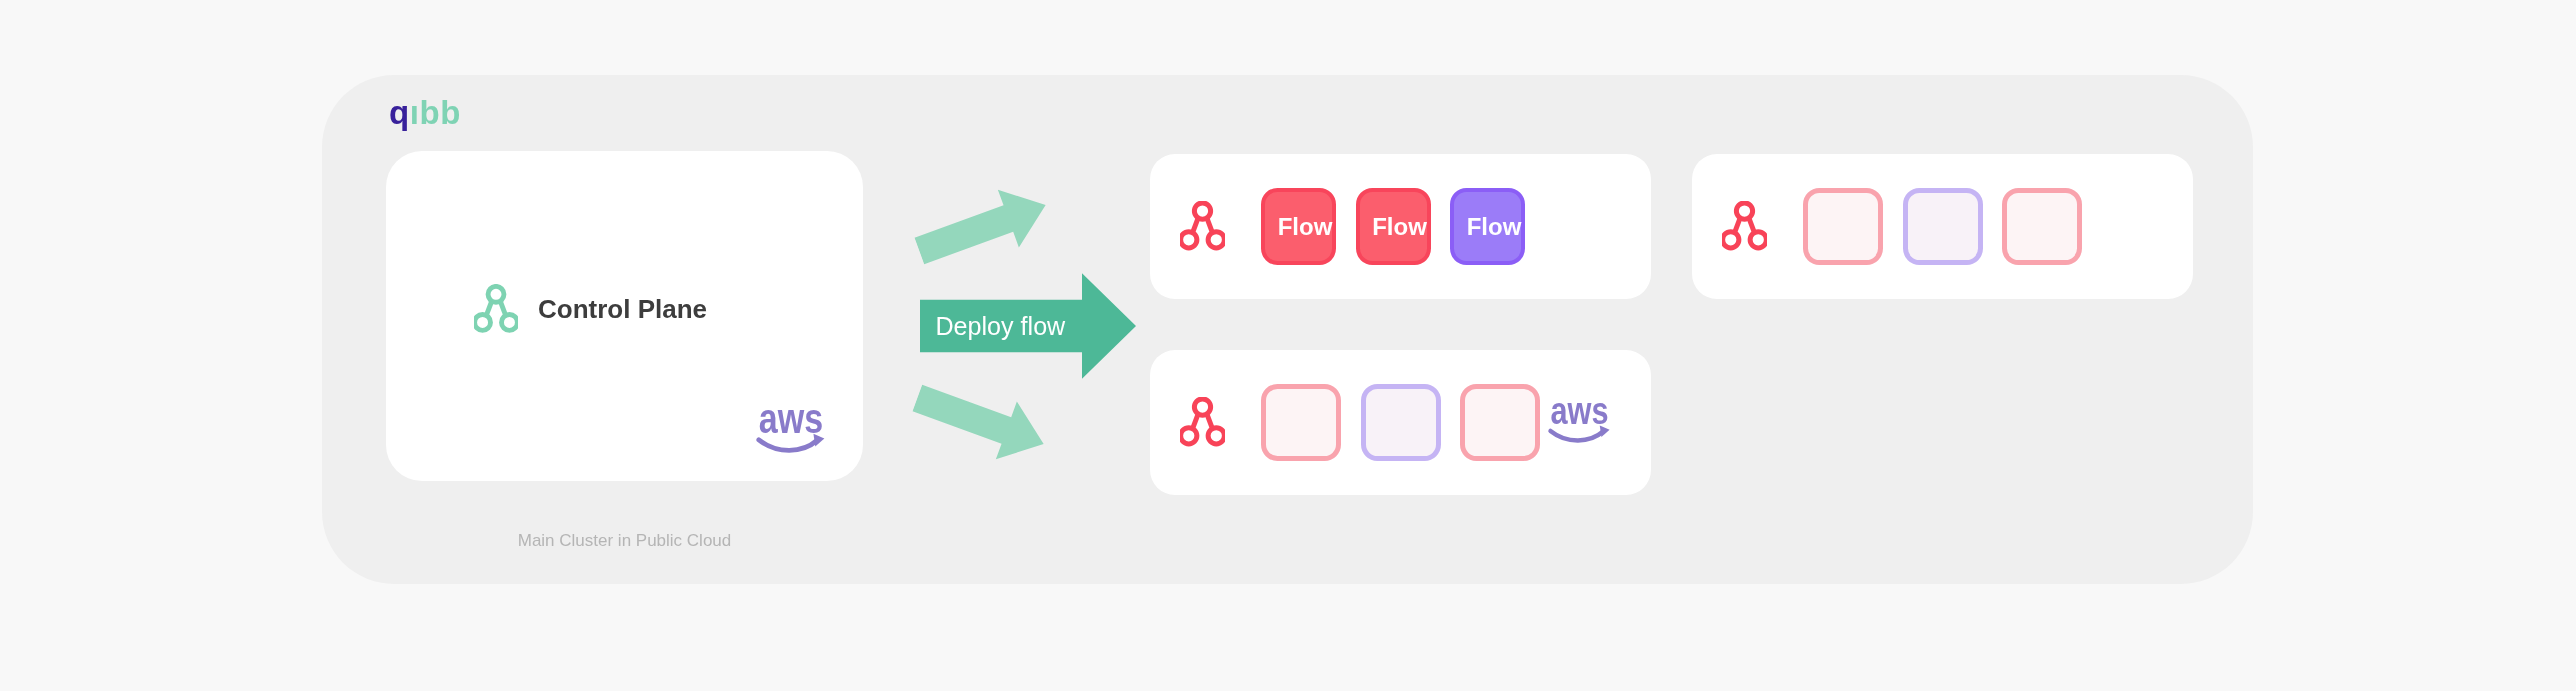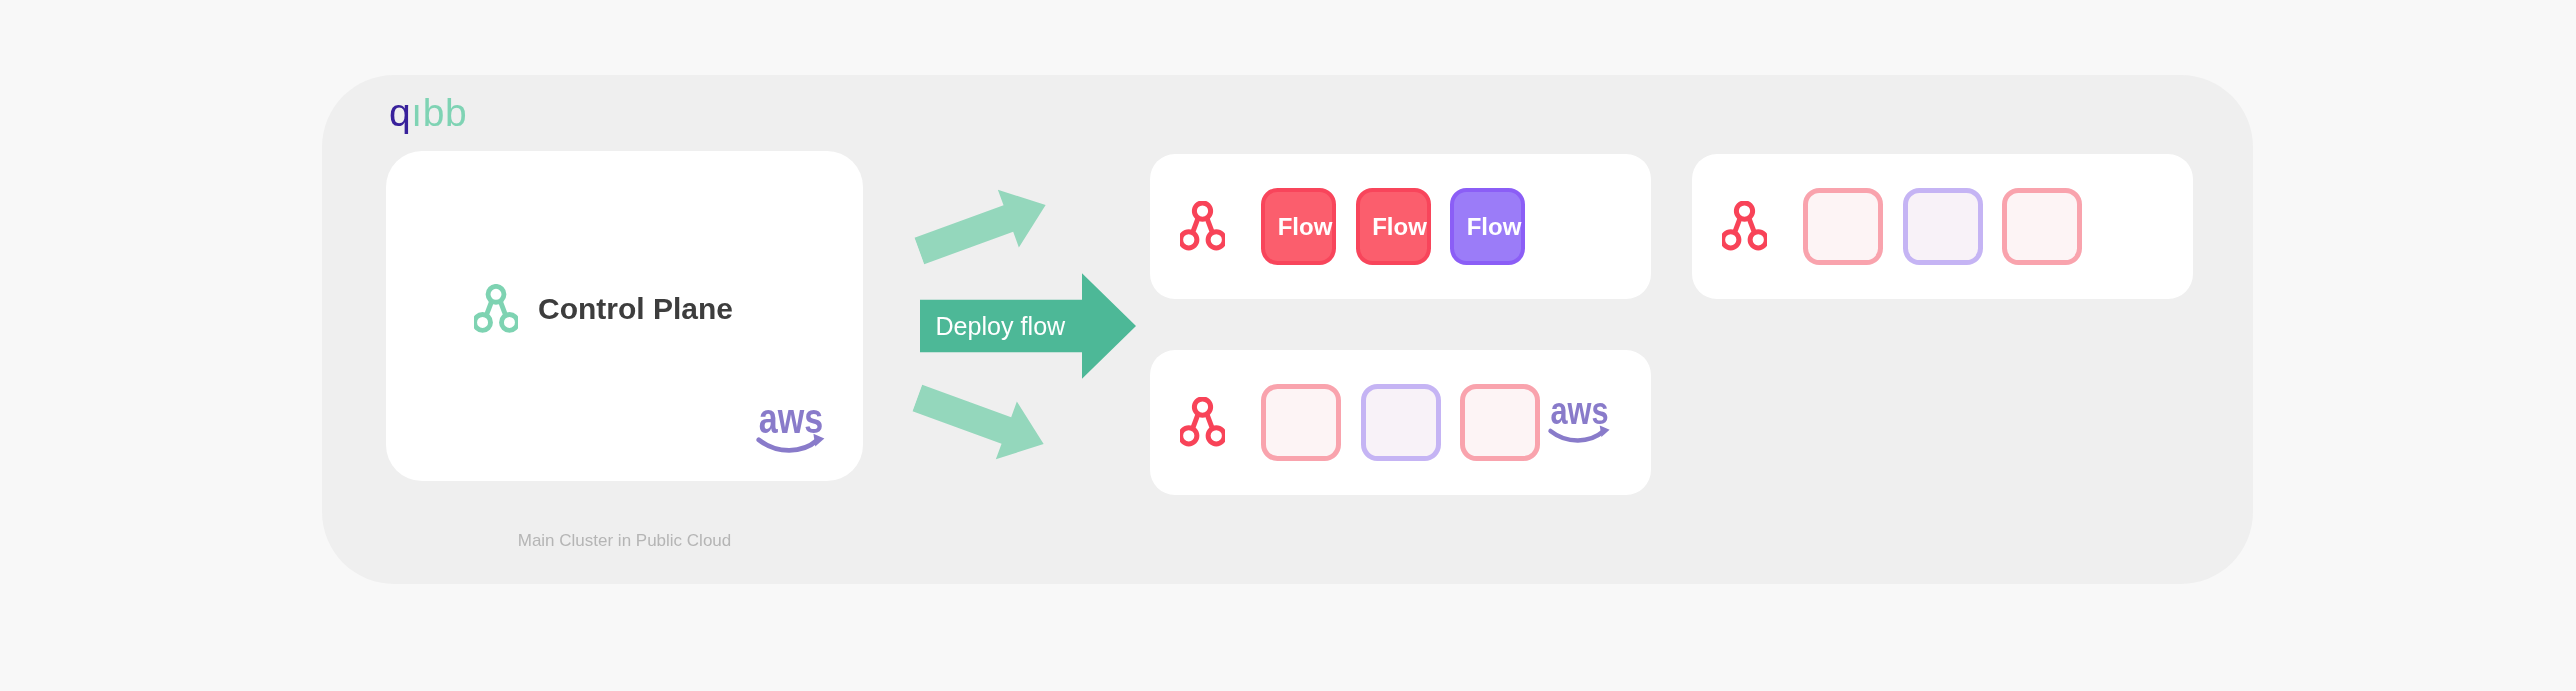--- a/index.html
+++ b/index.html
@@ -2,29 +2,29 @@
 <html style="--background: #f8f8f8; --panel: #efefef; --card: #ffffff; --mint: #7ed3b2; --red: #f84358; --badge-red-fill: #fb5e6d; --badge-red-border: #f8455b; --badge-purple-fill: #9b7cf8; --badge-purple-border: #8b5ef6; --slot-pink-border: #f9a3ad; --slot-pink-fill: #fdf4f5; --slot-purple-border: #c5b4f4; --slot-purple-fill: #f8f2f8; --arrow-green: #4db897; --arrow-green-light: #94d7bc; --logo-purple: #897bca; --brand-indigo: #38219b; --brand-mint: #7fd3b4; --title-text: #3d3d3d; --caption-text: #b5b5b5;font-size:10px"><head>
 <meta charset="utf-8">
 <style>
   html,body{margin:0;padding:0;background:var(--background,#f8f8f8);}
   body{width:2576px;height:691px;overflow:hidden;font-family:"Liberation Sans",sans-serif;}
   .stage{position:relative;width:2576px;height:691px;}
 
   .panel{position:absolute;left:322px;top:75px;width:1931px;height:509px;
          background:var(--panel,#efefef);border-radius:72px;}
 
-  .brand{position:absolute;left:389px;top:89px;font-size:39px;line-height:47px;
-         font-weight:400;letter-spacing:0.6px;}
+  .brand{position:absolute;left:389px;top:89px;font-size:33px;line-height:47px;
+         font-weight:700;letter-spacing:0.6px;}
   .brand .b1{color:var(--brand-indigo,#38219b);}
   .brand .b2{color:var(--brand-mint,#7fd3b4);}
 
   .card{position:absolute;background:var(--card,#ffffff);}
   .control-card{left:386px;top:151px;width:477px;height:330px;border-radius:36px;}
   .cp-row{position:absolute;left:88px;top:133px;display:flex;align-items:center;gap:20px;}
-  .cp-title{font-size:30px;font-weight:700;color:var(--title-text,#3d3d3d);}
+  .cp-title{font-size:26px;font-weight:700;color:var(--title-text,#3d3d3d);}
 
   .node-icon{display:block;}
   .node-icon circle,.node-icon line{fill:none;stroke:currentColor;stroke-width:8;}
   .mint{color:var(--mint,#7ed3b2);}
   .red{color:var(--red,#f84358);}
 
   .aws-logo{color:var(--logo-purple,#897bca);}
   .aws-svg text{fill:currentColor;font-family:"Liberation Sans",sans-serif;}
   .aws-svg path{stroke:currentColor;}
   .aws-svg polygon{fill:currentColor;}

